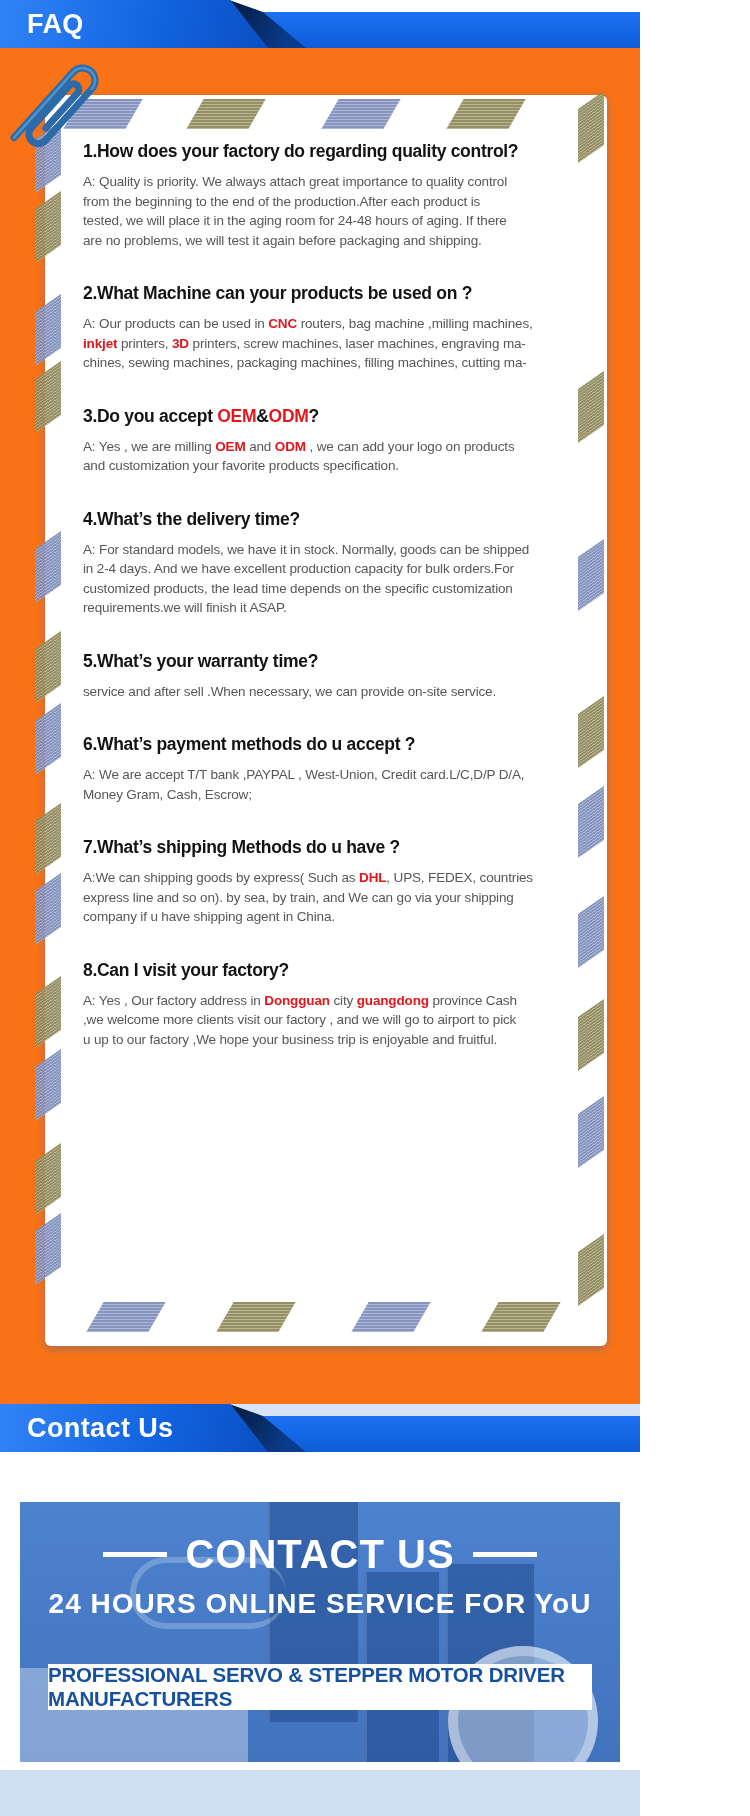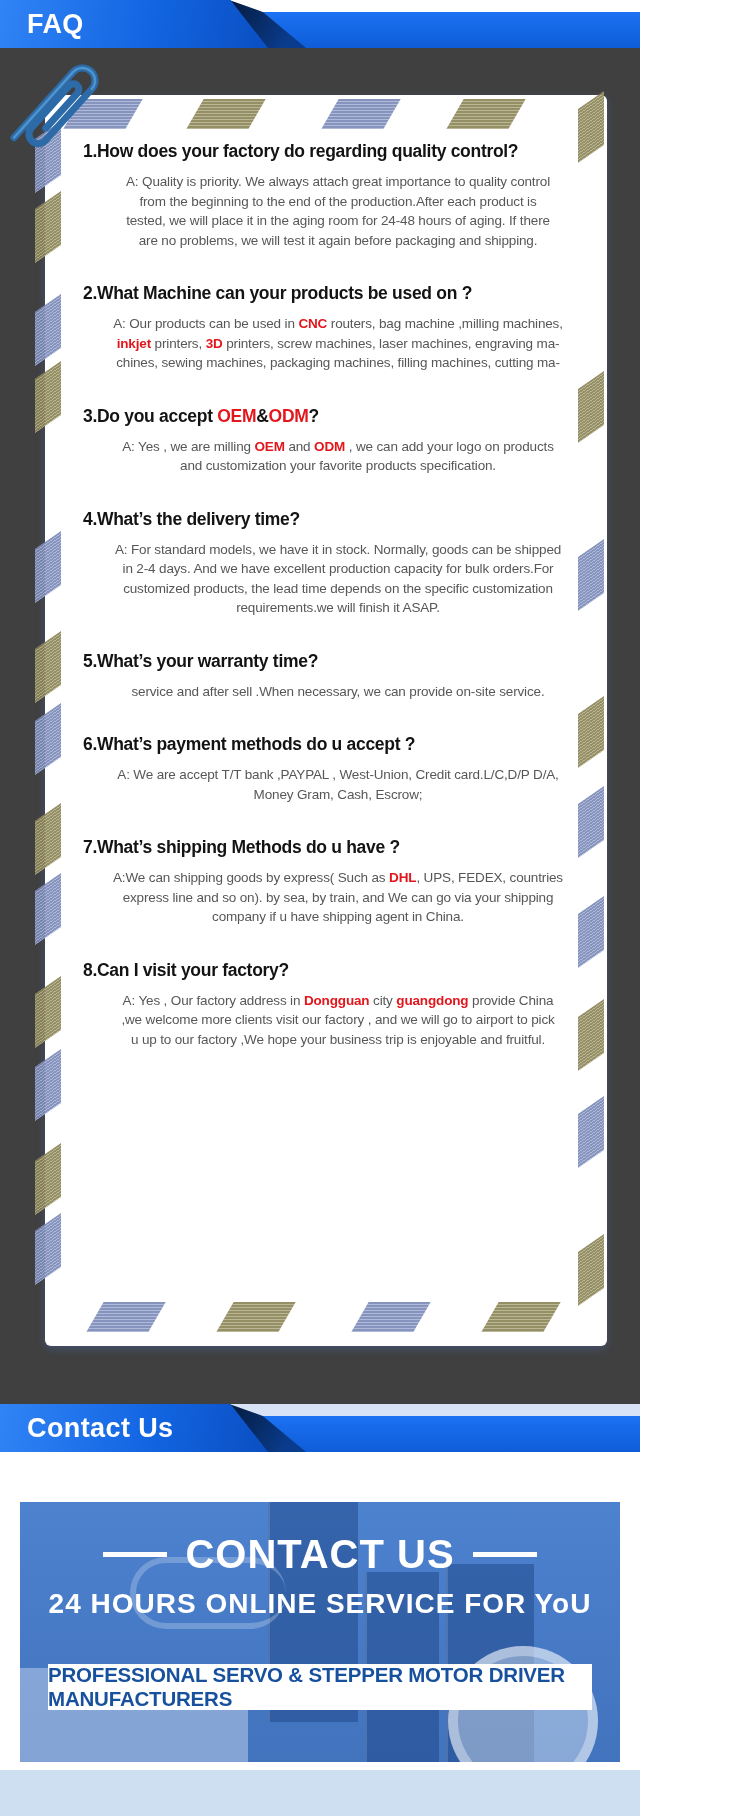--- a/index.html
+++ b/index.html
@@ -14,29 +14,29 @@
   .banner-left{position:absolute;left:0;top:0;width:268px;height:48px;z-index:2;
     background:linear-gradient(102deg,#3184f5 0%,#1365e2 55%,#0a4fc2 100%);
     clip-path:polygon(0 0,86% 0,100% 100%,0 100%);}
   .banner-fold{position:absolute;left:226px;top:0;width:80px;height:48px;z-index:1;
     background:linear-gradient(120deg,#05193a 0%,#0a3c8e 80%);
     clip-path:polygon(4% 0,46% 25%,100% 100%,26% 100%);}
   .banner-title{position:absolute;left:27px;top:50%;transform:translateY(-50%);
     z-index:3;color:#ffffff;font-size:27px;font-weight:bold;letter-spacing:.4px;}
 
   
-  .faq-section{position:relative;background:#404040;padding:47px 10px 58px 45px;}
+  .faq-section{position:relative;background:#f97316;padding:47px 10px 58px 45px;}
   .paper{position:relative;box-sizing:border-box;width:562px;min-height:1251px;
     background:#ffffff;border-radius:6px;box-shadow:0 3px 9px rgba(70,100,165,.45);
     padding:46px 14px 150px 38px;}
   .faq-item{margin:0 0 33px 0;}
   .faq-q{margin:0 0 10px 0;font-size:17.5px;font-weight:bold;color:#131313;letter-spacing:-.3px;}
   .faq-q .red{font-size:inherit;}
   .faq-a{font-size:13.5px;line-height:19.5px;color:#575757;letter-spacing:-.15px;}
-  .faq-a .line{white-space:nowrap;text-align:center;}
+  .faq-a .line{white-space:nowrap;}
   .red{color:#e3161c;font-weight:bold;}
 
   
   .tape{position:absolute;opacity:.92;
     background-image:repeating-linear-gradient(0deg,rgba(255,255,255,.30) 0 1px,rgba(0,0,0,.06) 1px 3px);}
   .tape.h{width:62px;height:30px;transform:skewX(-30deg);}
   .tape.v{width:26px;height:54px;transform:skewY(-35deg);}
   .tape.blue{background-color:#8494c4;}
   .tape.olive{background-color:#968e5d;}
 
@@ -167,21 +167,21 @@
             <h3 class="faq-q"><span>7.What’s shipping Methods do u have ?</span></h3>
             <div class="faq-a">
               <div class="line"><span>A:We can shipping goods by express( Such as </span><span class="red">DHL</span><span>, UPS, FEDEX, countries</span></div>
               <div class="line"><span>express line and so on). by sea, by train, and We can go via your shipping</span></div>
               <div class="line"><span>company if u have shipping agent in China.</span></div>
             </div>
           </div>
           <div class="faq-item">
             <h3 class="faq-q"><span>8.Can I visit your factory?</span></h3>
             <div class="faq-a">
-              <div class="line"><span>A: Yes , Our factory address in </span><span class="red">Dongguan</span><span> city </span><span class="red">guangdong</span><span> provide China</span></div>
+              <div class="line"><span>A: Yes , Our factory address in </span><span class="red">Dongguan</span><span> city </span><span class="red">guangdong</span><span> province Cash</span></div>
               <div class="line"><span>,we welcome more clients visit our factory , and we will go to airport to pick</span></div>
               <div class="line"><span>u up to our factory ,We hope your business trip is enjoyable and fruitful.</span></div>
             </div>
           </div>
         </div>
     </div>
     <svg class="paperclip" width="78" height="126" viewBox="0 0 40 80">
       <path d="M12 70 L12 14 A8 8 0 0 1 28 14 L28 58 A6 6 0 0 1 16 58 L16 22 A3.5 3.5 0 0 1 23 22 L23 52" fill="none" stroke="#2c6ba8" stroke-width="4.5" stroke-linecap="round"></path>
       <path d="M12 70 L12 14 A8 8 0 0 1 28 14" fill="none" stroke="#4f93cc" stroke-width="1.6" stroke-linecap="round"></path>
     </svg>

